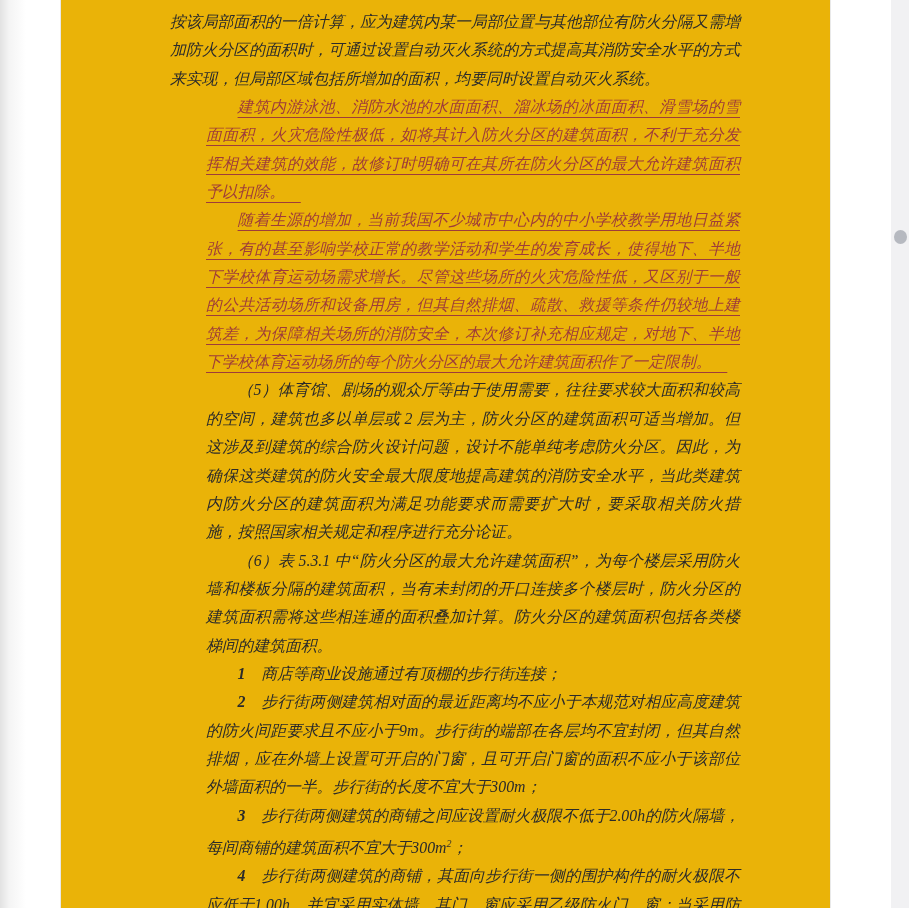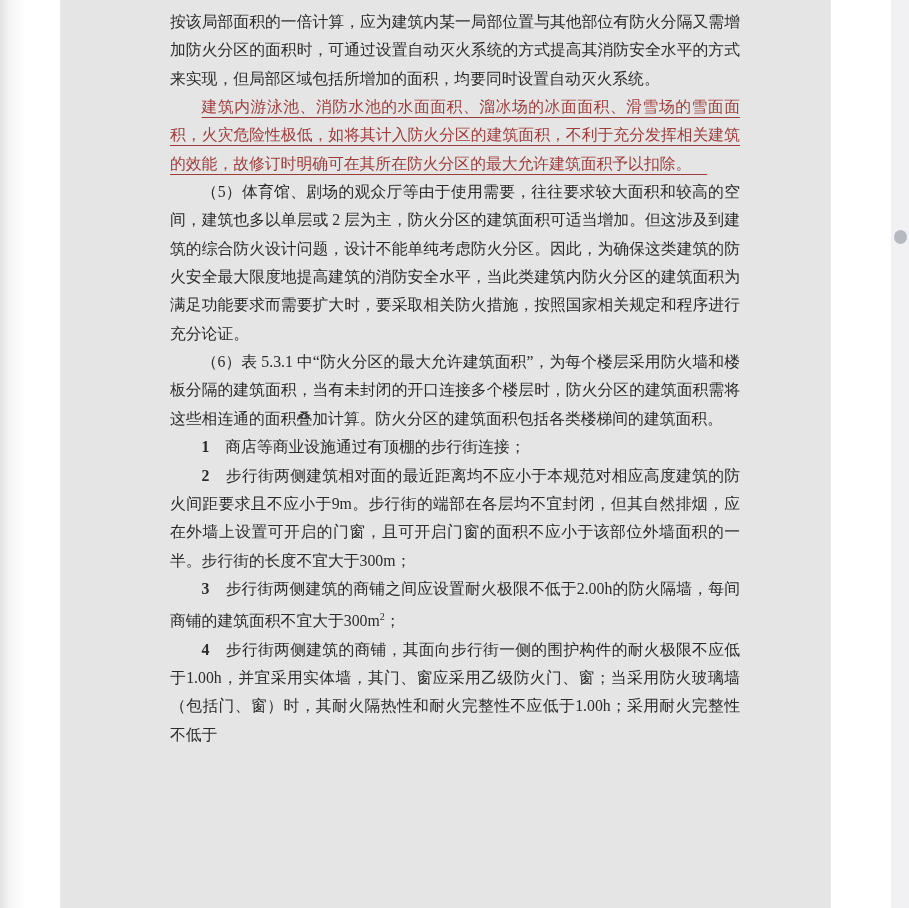--- a/index.html
+++ b/index.html
@@ -18,33 +18,34 @@
   #left-gutter {
     position: absolute; left: 0; top: 0;
     width: 60px; height: 100%;
     background: linear-gradient(to right, #e2e2e2 0px, #f4f4f4 9px, #ffffff 26px);
     border-right: 1px solid var(--edge, #e9e9e9);
   }
   
   #document-page {
     position: absolute; left: 61px; top: 0;
     width: 769px; height: 100%;
-    background: #e5e5e5;
+    background: #eab308;
     border-right: 1px solid var(--edge, #e9e9e9);
+    font-style: italic;
   }
   #doc-text {
     position: absolute; left: 109px; top: 8px;
     width: 570px;
     font-size: 15.8px;
     line-height: 28.35px;
     color: var(--text, #2b2b2b);
     text-align: justify;
   }
   #doc-text p.para { margin: 0; padding: 0; }
-  #doc-text p.indent { text-indent: 2em; }
+  #doc-text p.indent { text-indent: 2em; margin-left: 36px; }
   .run-p { color: var(--text, #2b2b2b); }
   .run-b { color: var(--text, #2b2b2b); font-weight: 700; }
   .run-r {
     color: var(--red, #9e3c3a);
     text-decoration: underline;
     text-decoration-thickness: 1px;
     text-underline-offset: 5px;
   }
   .run-sup {
     color: var(--text, #2b2b2b);
@@ -67,20 +68,21 @@
 </style>
 </head>
 <body>
 
 <div id="viewport">
   <div id="left-gutter"></div>
   <div id="document-page">
     <div id="doc-text">
         <p class="para"><span class="run-p">按该局部面积的一倍计算，应为建筑内某一局部位置与其他部位有防火分隔又需增加防火分区的面积时，可通过设置自动灭火系统的方式提高其消防安全水平的方式来实现，但局部区域包括所增加的面积，均要同时设置自动灭火系统。</span></p>
         <p class="para indent"><span class="run-r">建筑内游泳池、消防水池的水面面积、溜冰场的冰面面积、滑雪场的雪面面积，火灾危险性极低，如将其计入防火分区的建筑面积，不利于充分发挥相关建筑的效能，故修订时明确可在其所在防火分区的最大允许建筑面积予以扣除。　</span></p>
+        <p class="para indent"><span class="run-r">随着生源的增加，当前我国不少城市中心内的中小学校教学用地日益紧张，有的甚至影响学校正常的教学活动和学生的发育成长，使得地下、半地下学校体育运动场需求增长。尽管这些场所的火灾危险性低，又区别于一般的公共活动场所和设备用房，但其自然排烟、疏散、救援等条件仍较地上建筑差，为保障相关场所的消防安全，本次修订补充相应规定，对地下、半地下学校体育运动场所的每个防火分区的最大允许建筑面积作了一定限制。　</span></p>
         <p class="para indent"><span class="run-p">（5）体育馆、剧场的观众厅等由于使用需要，往往要求较大面积和较高的空间，建筑也多以单层或 2 层为主，防火分区的建筑面积可适当增加。但这涉及到建筑的综合防火设计问题，设计不能单纯考虑防火分区。因此，为确保这类建筑的防火安全最大限度地提高建筑的消防安全水平，当此类建筑内防火分区的建筑面积为满足功能要求而需要扩大时，要采取相关防火措施，按照国家相关规定和程序进行充分论证。</span></p>
         <p class="para indent"><span class="run-p">（6）表 5.3.1 中“防火分区的最大允许建筑面积”，为每个楼层采用防火墙和楼板分隔的建筑面积，当有未封闭的开口连接多个楼层时，防火分区的建筑面积需将这些相连通的面积叠加计算。防火分区的建筑面积包括各类楼梯间的建筑面积。</span></p>
         <p class="para indent"><span class="run-b">1</span><span class="run-p">　商店等商业设施通过有顶棚的步行街连接；</span></p>
         <p class="para indent"><span class="run-b">2</span><span class="run-p">　步行街两侧建筑相对面的最近距离均不应小于本规范对相应高度建筑的防火间距要求且不应小于9m。步行街的端部在各层均不宜封闭，但其自然排烟，应在外墙上设置可开启的门窗，且可开启门窗的面积不应小于该部位外墙面积的一半。步行街的长度不宜大于300m；</span></p>
         <p class="para indent"><span class="run-b">3</span><span class="run-p">　步行街两侧建筑的商铺之间应设置耐火极限不低于2.00h的防火隔墙，每间商铺的建筑面积不宜大于300m</span><span class="run-sup">2</span><span class="run-p">；</span></p>
         <p class="para indent"><span class="run-b">4</span><span class="run-p">　步行街两侧建筑的商铺，其面向步行街一侧的围护构件的耐火极限不应低于1.00h，并宜采用实体墙，其门、窗应采用乙级防火门、窗；当采用防火玻璃墙（包括门、窗）时，其耐火隔热性和耐火完整性不应低于1.00h；采用耐火完整性不低于</span></p>
       </div>
   </div>
   <div id="scrollbar-track">
     <div id="scrollbar-thumb" style="top: 230px;"></div>

